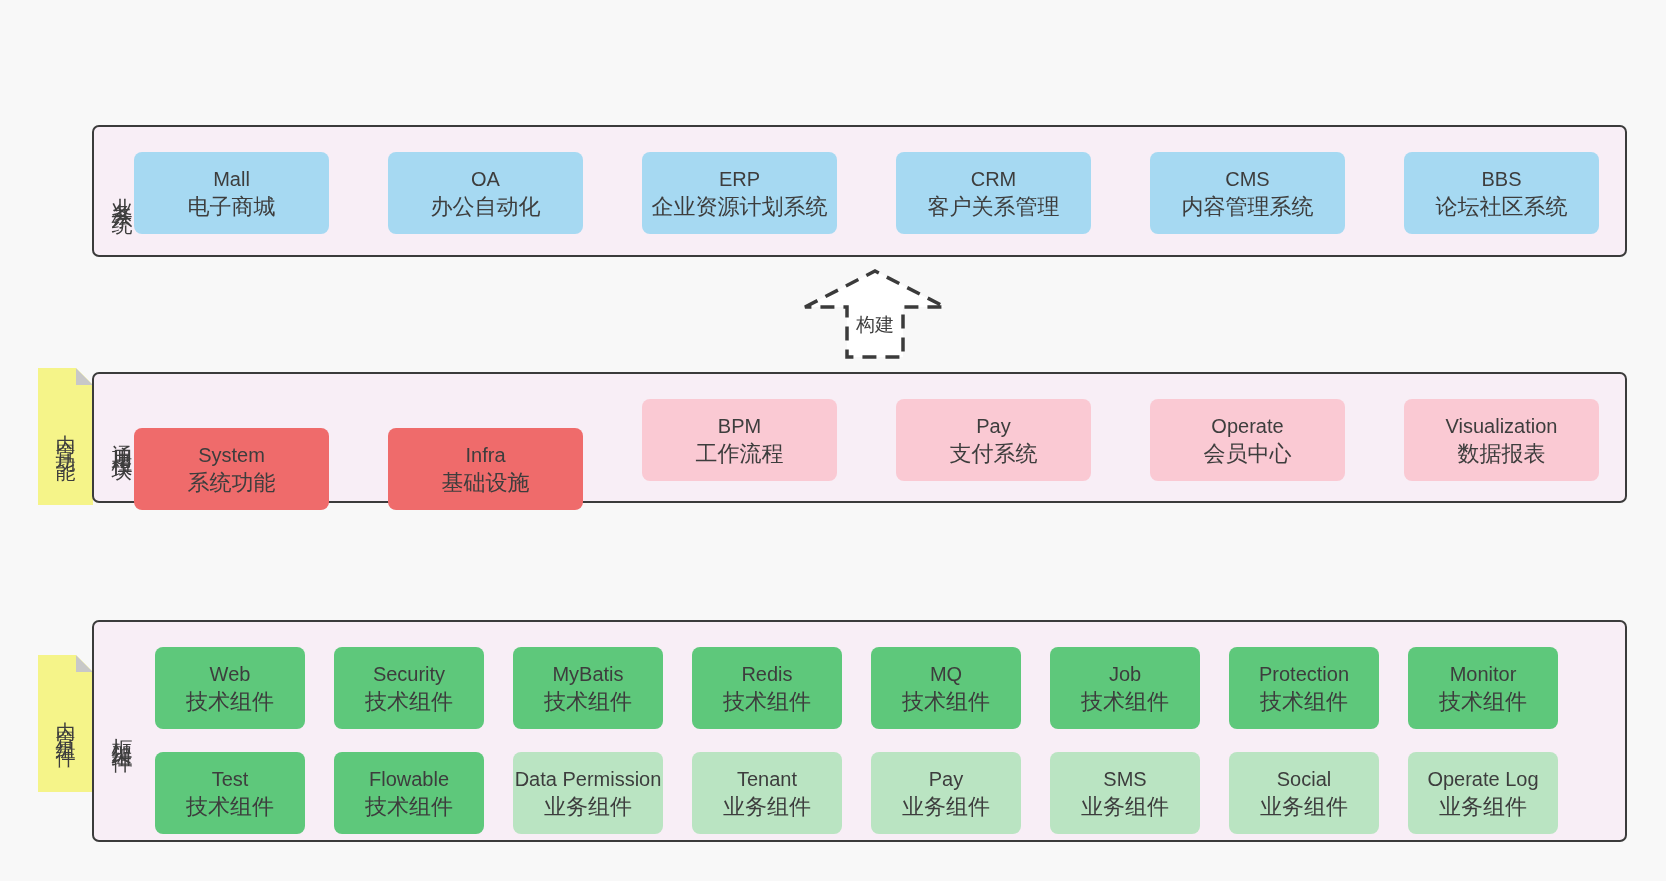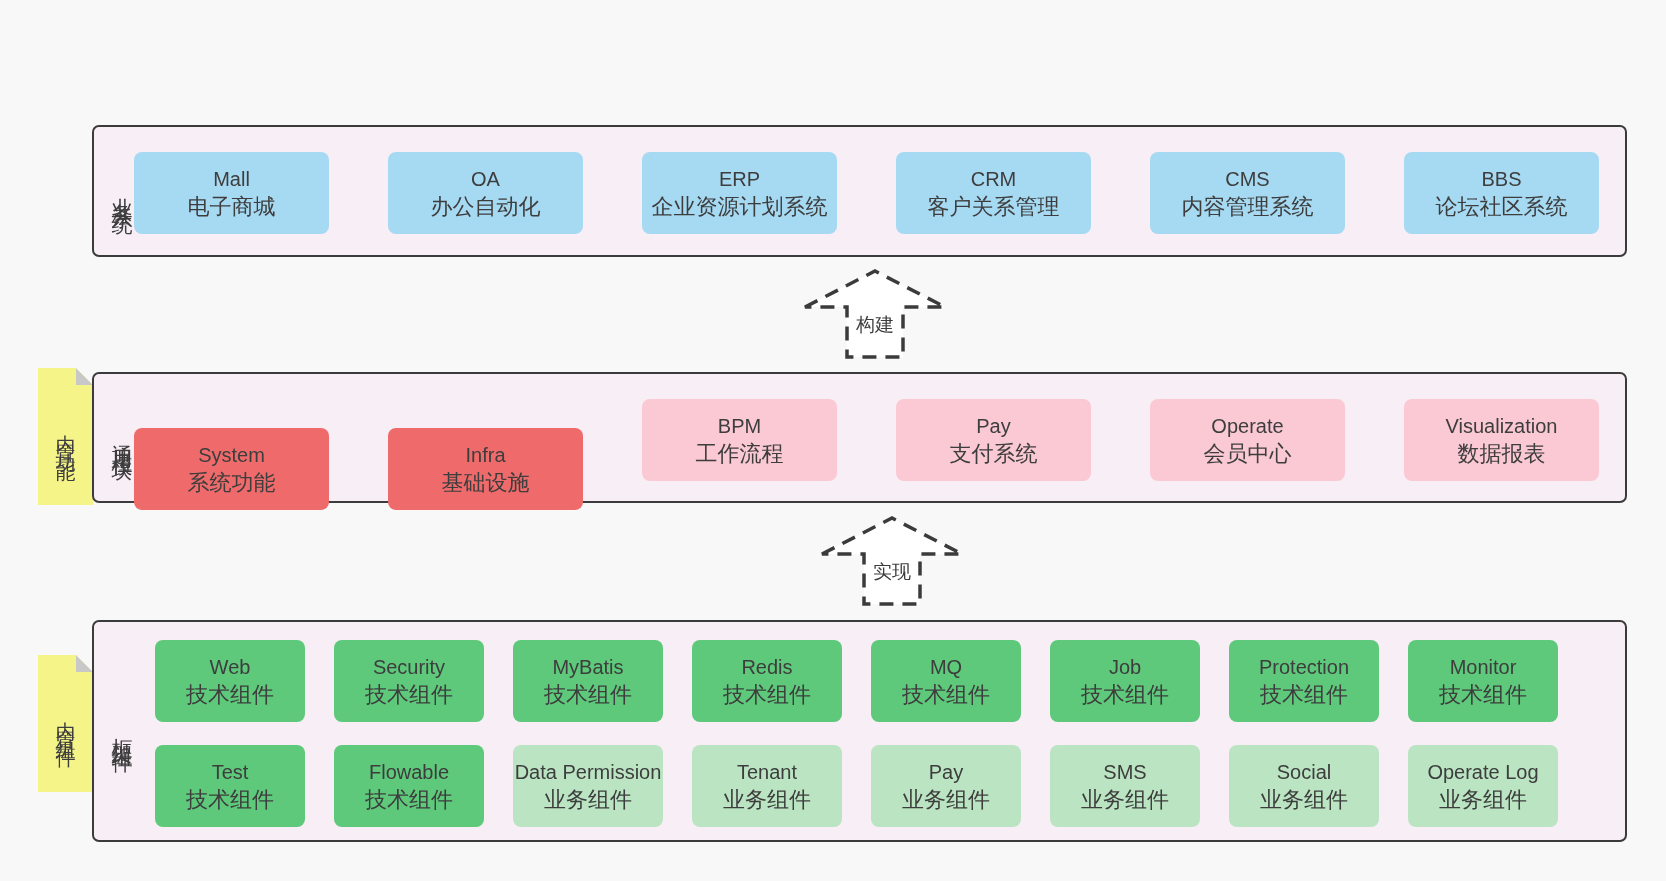--- a/index.html
+++ b/index.html
@@ -29,21 +29,21 @@
     transform:translateY(-50%);
     writing-mode:vertical-rl;text-orientation:upright;
     font-size:21px;letter-spacing:5px;line-height:38px;
     white-space:nowrap;
   }
   .layer-rows{
     position:absolute;top:0;
     display:flex;flex-direction:column;
   }
   .cols6 .layer-rows{left:40px;top:25px;gap:23px;}
-  .cols8 .layer-rows{left:61px;top:18px;gap:23px;}
+  .cols8 .layer-rows{left:61px;top:25px;gap:23px;}
   .box-row{display:flex;}
   .cols6 .box-row{gap:59px;}
   .cols8 .box-row{gap:29px;}
   
   .box{
     height:82px;border-radius:8px;
     display:flex;flex-direction:column;
     align-items:center;justify-content:center;
     text-align:center;
   }
@@ -163,26 +163,20 @@
             <div class="box-desc">会员中心</div>
           </div>
           <div class="box pink">
             <div class="box-name">Visualization</div>
             <div class="box-desc">数据报表</div>
           </div>
         </div>
       </div>
   </div>
 
-  <div class="arrow arrow-2">
-    <svg viewBox="0 0 150 95">
-      <path d="M5,42 L75,6 L145,42 L103,42 L103,92 L47,92 L47,42 Z" fill="#ffffff" stroke="#3b3b3b" stroke-width="3.5" stroke-dasharray="14 9" stroke-linejoin="miter"></path>
-      <text x="75" y="66" text-anchor="middle">实现</text>
-    </svg>
-  </div>
 
   <div class="layer layer-3 cols8">
     <div class="layer-label">框架组件</div>
     <div class="layer-rows">
         <div class="box-row">
           <div class="box green-dark">
             <div class="box-name">Web</div>
             <div class="box-desc">技术组件</div>
           </div>
           <div class="box green-dark">

